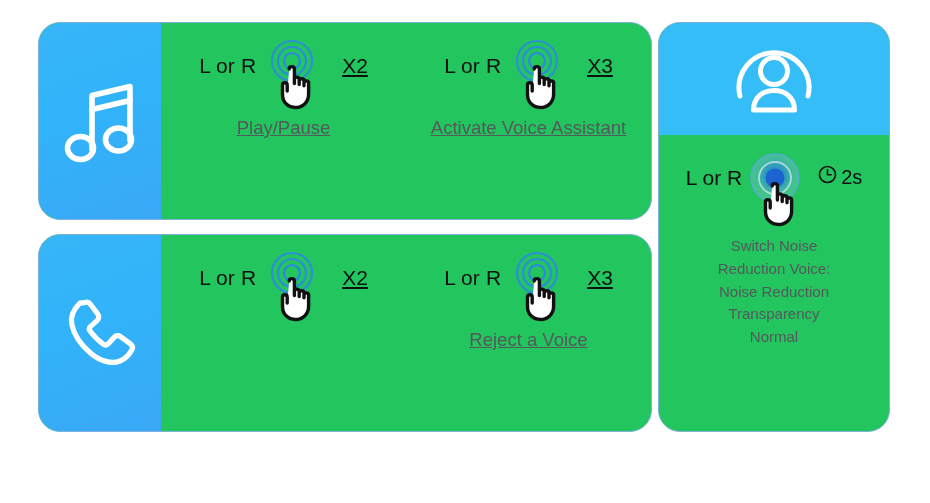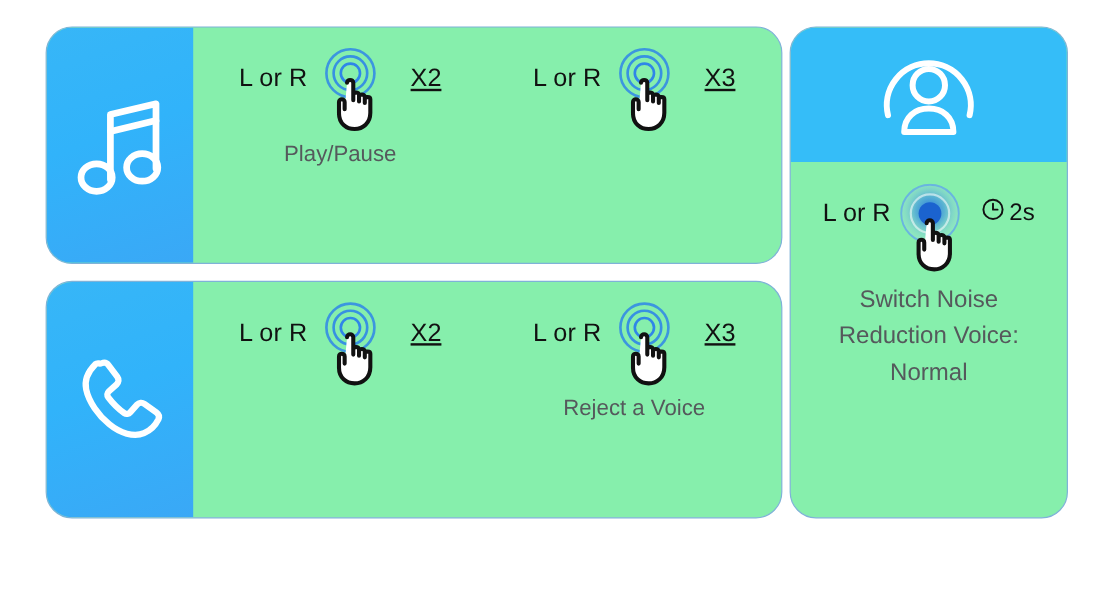--- a/index.html
+++ b/index.html
@@ -18,21 +18,21 @@
   .stage {
     position: absolute;
     left: 0; top: 0;
     width: 930px;
     height: 503px;
   }
 
   
   .card {
     position: absolute;
-    background: #86efac;
+    background: #22c55e;
     border: 1.5px solid #7FB2D8;
     border-radius: 22px;
     box-sizing: border-box;
     overflow: hidden;
   }
 
   
   .card-left {
     left: 38px;
     width: 614px;
@@ -102,20 +102,21 @@
     top: 0;
   }
 
   .caption {
     font-size: 18.5px;
     color: #55595C;
     text-align: left;
     line-height: 1.42;
     max-width: 210px;
     margin-top: 2px;
+    text-decoration: underline;
   }
 
   
   .gap-left  { margin-right: 8px; }
   .gap-right { margin-left: 8px; text-decoration: underline; }
 
   
   #card-noise {
     left: 658px;
     top: 22px;
@@ -162,21 +163,21 @@
     gap: 4px;
     padding-top: 12px;
     white-space: nowrap;
   }
   .duration-text {
     font-size: 20px;
     color: #111111;
     line-height: 1;
   }
   .noise-caption {
-    font-size: 20px;
+    font-size: 15px;
     color: #55595C;
     text-align: center;
     line-height: 1.52;
     margin-top: 4px;
   }
 </style>
 </head>
 <body>
 
 <div class="stage">
@@ -230,20 +231,21 @@
                        L30.4 40.2 C30.4 37.4 35.2 37.4 35.2 40.2 L35.2 45.5
                        L35.2 41.8 C35.2 39.1 40.0 39.1 40.0 41.8 L40.0 46.8
                        L40.0 43.8 C40.0 41.3 44.6 41.3 44.6 43.8 L44.6 55
                        C44.6 63.5 38.5 68.5 31.5 68.5
                        C24.5 68.5 18.5 63.8 18.5 55.5
                        L18.5 46 C18.5 43 23.2 43 23.2 46 L23.2 52" stroke="#111111" stroke-width="3.4" stroke-linecap="round" stroke-linejoin="round" fill="#ffffff"></path>
             </svg>
           </span>
           <span class="gesture-count gap-right">X3</span>
         </div>
+        <div class="caption">Activate Voice Assistant</div>
       </div>
 
     </div>
   </div>
 
   <div class="card card-left" id="card-phone">
 
     <div class="icon-panel">
       <span>
         <svg width="84" height="84" viewBox="0 0 84 84" fill="none">
@@ -356,18 +358,20 @@
               <path d="M9.5 4.8 V9.7 H13.3" stroke="#111111" stroke-width="1.6" stroke-linecap="round" stroke-linejoin="round" fill="none"></path>
             </svg>
           </span>
           <span class="duration-text">2s</span>
         </span>
       </div>
 
       <div class="noise-caption">
         <div>Switch Noise</div>
         <div>Reduction Voice:</div>
+        <div>Noise Reduction</div>
+        <div>Transparency</div>
         <div>Normal</div>
       </div>
     </div>
   </div>
 
 </div>
 
 </body></html>

